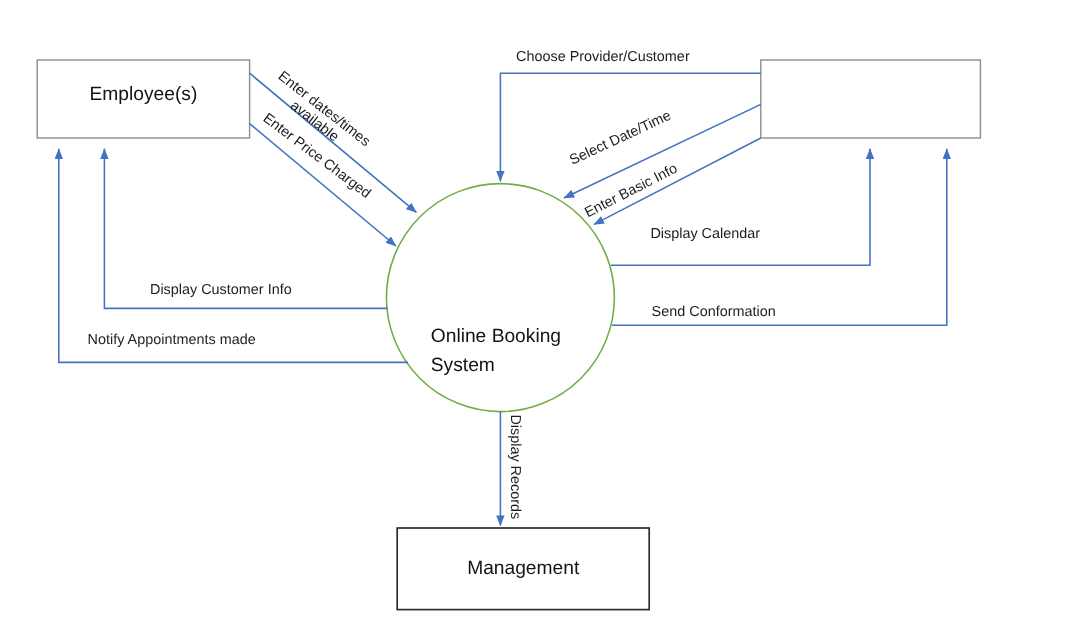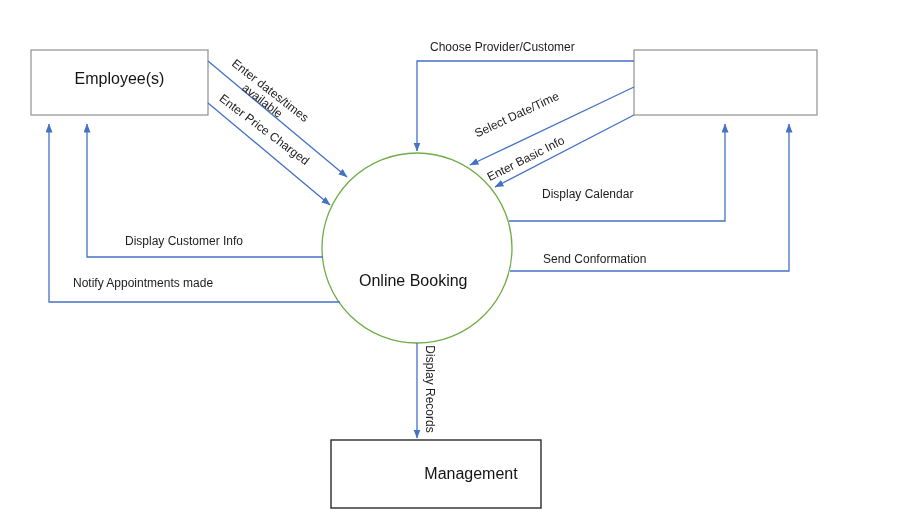--- a/index.html
+++ b/index.html
@@ -50,24 +50,25 @@
     <polyline points="509,221 725,221 725,124" marker-end="url(#arrow)" stroke="#4472C4"></polyline>
     <polyline points="510,271 789,271 789,124" marker-end="url(#arrow)" stroke="#4472C4"></polyline>
     <polyline points="323,257 87,257 87,124" marker-end="url(#arrow)" stroke="#4472C4"></polyline>
     <polyline points="340,302 49,302 49,124" marker-end="url(#arrow)" stroke="#4472C4"></polyline>
     <polyline points="417,343 417,438" marker-end="url(#arrow)" stroke="#4472C4"></polyline>
   </svg>
 
   <div class="node-label" style="left:31px; top:50px; width:177px; height:58px;">Employee(s)</div>
 
 
-  <div class="node-label" style="left:331px; top:440px; width:210px; height:68px;padding-left:35px;">Management</div>
+  <div class="node-label" style="left:331px; top:440px; width:210px; height:68px;">Management</div>
 
   <div class="process-label" style="left:359px; top:224px; width:135px;margin-top:45px;">
     <div>Online Booking</div>
+    <div>System</div>
   </div>
 
   <div class="edge-label centered rot" style="left:266px; top:96px; transform:translate(-50%,-50%) rotate(38deg);">
     <div>Enter dates/times</div>
     <div>available</div>
   </div>
 
   <div class="edge-label rot" style="left:264px; top:130px; transform:translate(-50%,-50%) rotate(37deg);">Enter Price Charged</div>
 
   <div class="edge-label" style="left:430px; top:41px;">Choose Provider/Customer</div>

